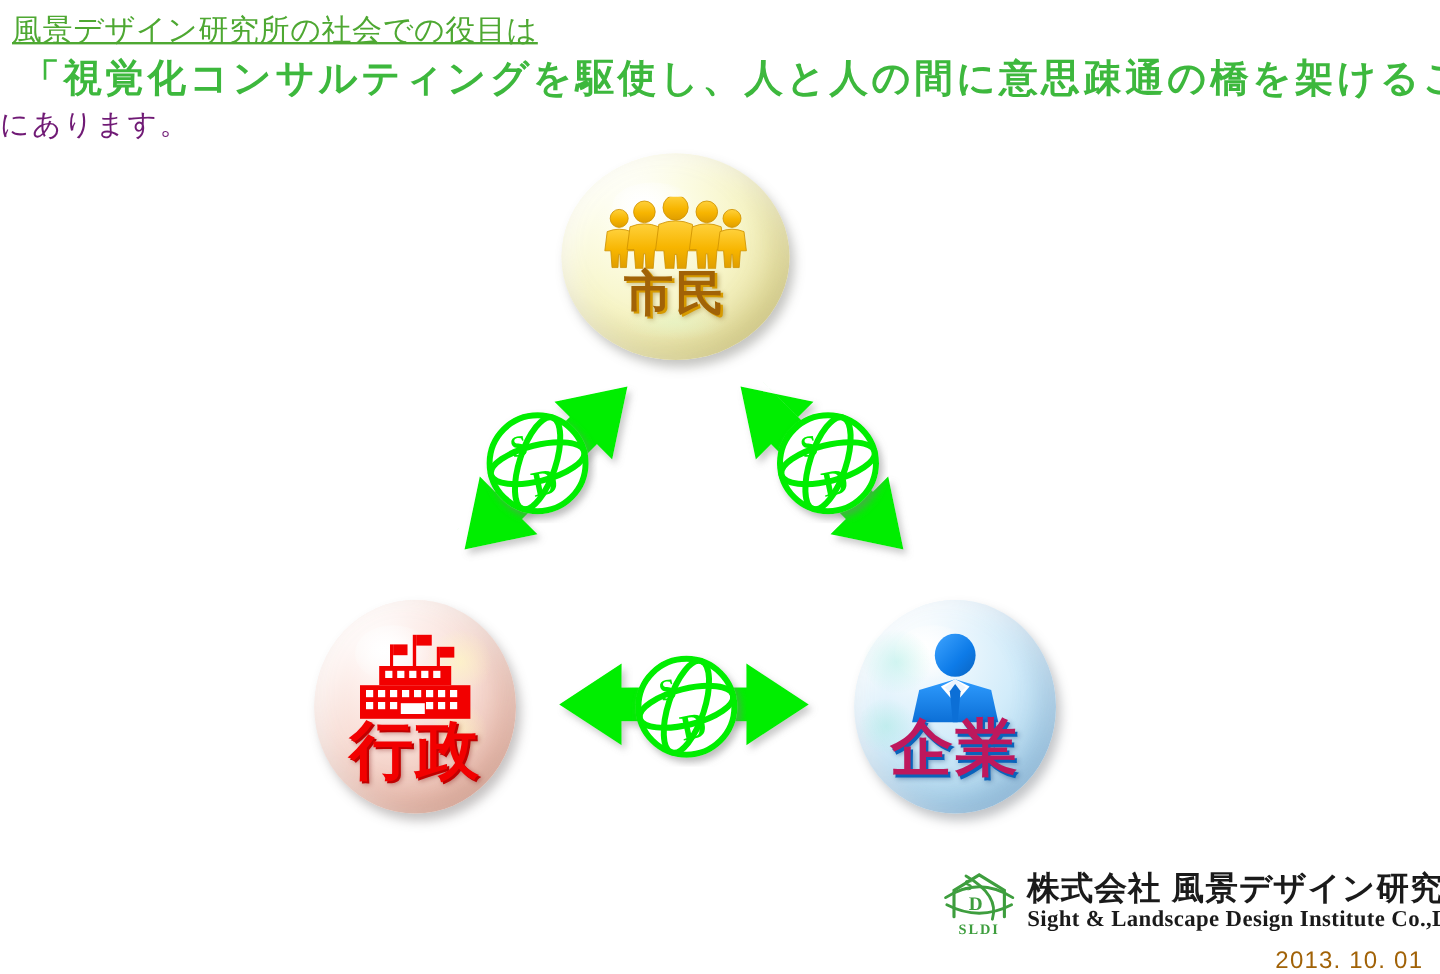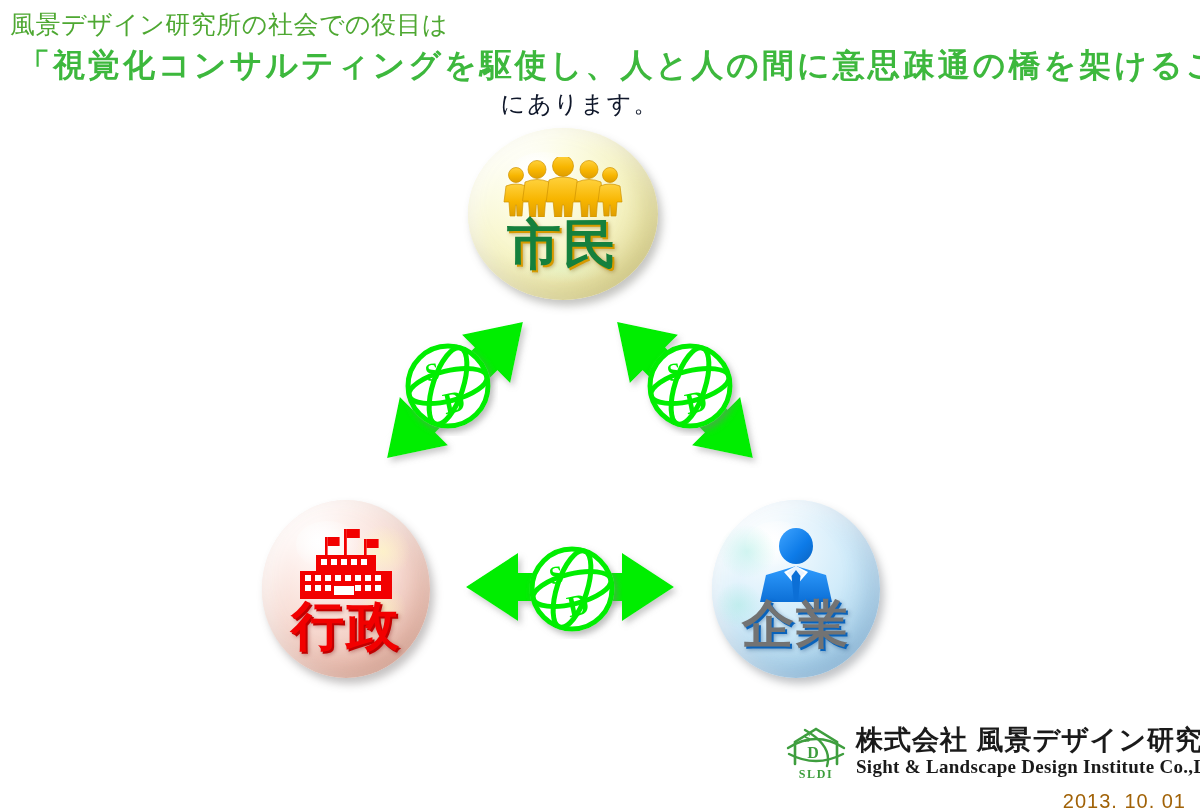--- a/index.html
+++ b/index.html
@@ -25,40 +25,41 @@
     height: 130px;
   }
   .hl-line1 {
     position: absolute;
     left: 10px; top: 8px;
     font-family: "Liberation Serif", "DejaVu Serif", serif;
     font-size: 25px;
     letter-spacing: 0.5px;
     color: #4EA832;
     white-space: nowrap;
+    text-decoration: underline;
   }
   .hl-line2 {
     position: absolute;
     left: 18px; top: 44px;
     font-family: "Liberation Sans", "DejaVu Sans", sans-serif;
     font-size: 32px;
     font-weight: bold;
     letter-spacing: 3px;
     color: #3DB83D;
     white-space: nowrap;
   }
   .hl-line3 {
     position: absolute;
     left: 0; top: 88px;
     width: 1160px;
-    text-align: center;
+    text-align: left;
     font-family: "Liberation Serif", "DejaVu Serif", serif;
     font-size: 24px;
     letter-spacing: 2px;
-    color: #0f172a;
+    color: #701a75;
     white-space: nowrap;
   }
 
   
   #stage {
     position: absolute;
     left: 0; top: 0;
     width: 1200px;
     height: 812px;
   }
@@ -91,22 +92,22 @@
   #node-citizens .orb {
     position: absolute; inset: 0;
     border-radius: 50%;
     background:
       radial-gradient(circle at 34% 26%, #ffffff 0%, #fcfce4 22%, #f7f5c8 48%, #ebe5a8 72%, #d9cf88 90%, #c8bd73 100%);
     box-shadow: 4px 6px 9px rgba(90,90,80,0.35),
                 inset -10px -12px 26px rgba(150,140,70,0.28),
                 inset 8px 8px 22px rgba(255,255,255,0.85);
   }
   #node-citizens .node-label {
-    color: #15803d;
-    font-size: 54px;
+    color: #a16207;
+    font-size: 41px;
     text-shadow: 2px 2px 0 #d69a00, 3px 3px 4px rgba(120,85,0,0.45);
   }
 
   
   #node-government {
     left: 262px; top: 500px;
     width: 168px; height: 178px;
   }
   #node-government .orb {
     position: absolute; inset: 0;
@@ -131,21 +132,21 @@
   #node-enterprise .orb {
     position: absolute; inset: 0;
     border-radius: 50%;
     background:
       radial-gradient(circle at 34% 24%, #ffffff 0%, #eaf6fd 20%, #d2ecfa 45%, #b4daf0 70%, #95c4e2 90%, #7fb2d4 100%);
     box-shadow: 4px 6px 9px rgba(80,85,95,0.35),
                 inset -10px -12px 26px rgba(60,100,150,0.24),
                 inset 8px 8px 22px rgba(255,255,255,0.88);
   }
   #node-enterprise .node-label {
-    color: #737373;
+    color: #be185d;
     font-size: 52px;
     text-shadow: 2px 2px 0 #0a63bb, 3px 3px 4px rgba(0,50,110,0.42);
   }
 
   .node-icon {
     position: relative;
     z-index: 2;
     line-height: 0;
   }
   .node-label { position: relative; z-index: 2; }

